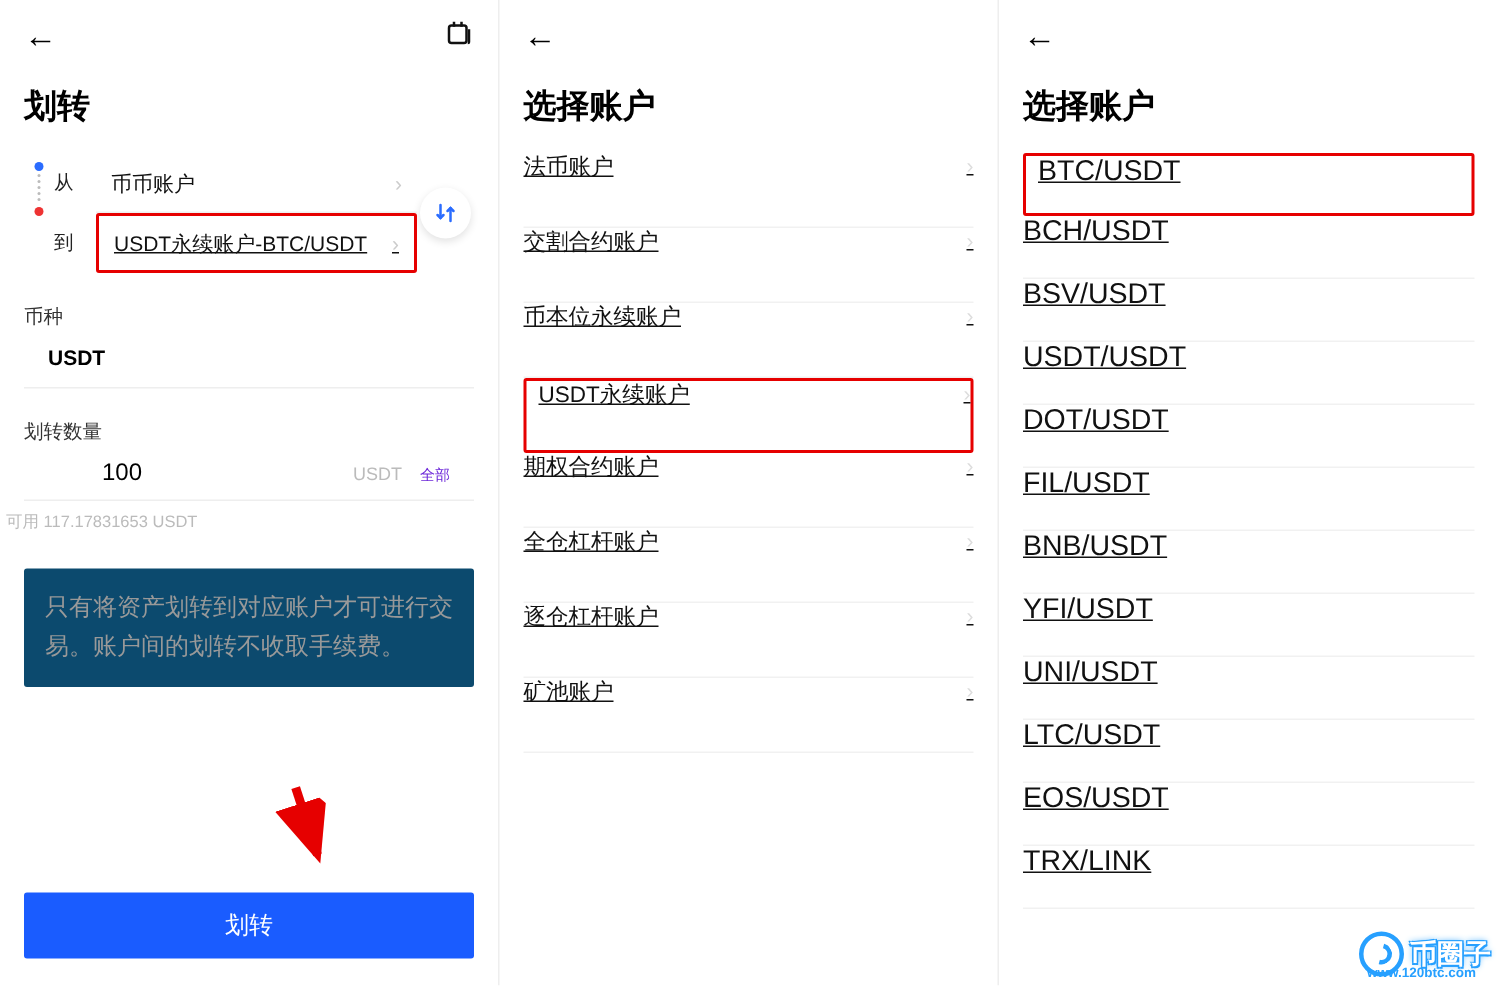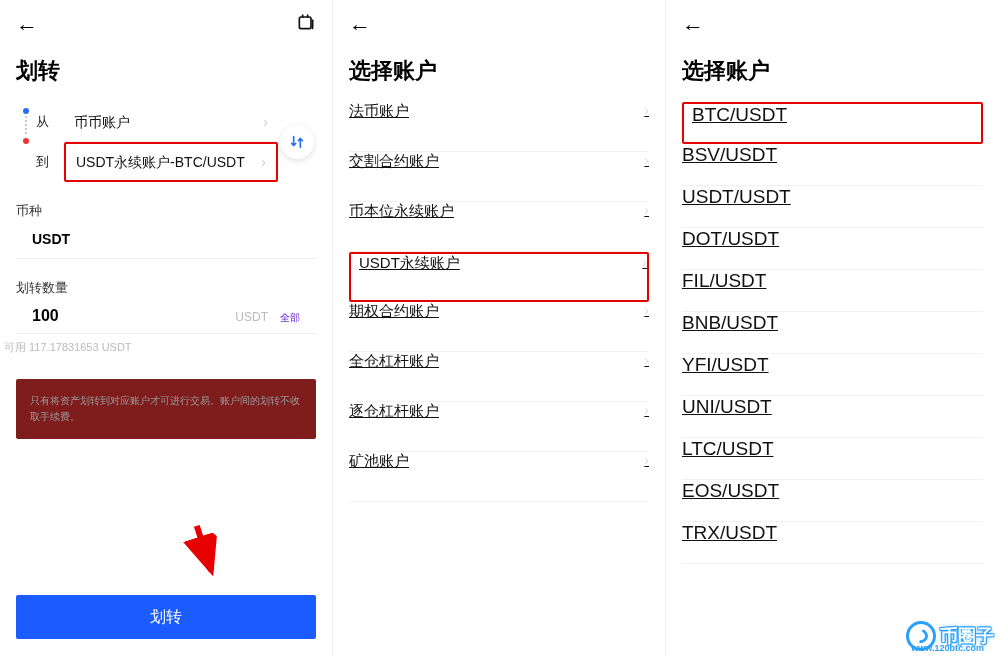--- a/index.html
+++ b/index.html
@@ -25,41 +25,41 @@
   .dot.grey { background: #bbb; width: 2px; height: 2px; }
   .dot.red  { background: #e33; margin-top: 2px; }
   .col-labels { width: 28px; display: flex; flex-direction: column; font-size: 13px; color: #222; }
   .col-labels span { height: 40px; line-height: 40px; }
   .col-selects { flex: 1; display: flex; flex-direction: column; }
   .select-row {
     height: 40px; line-height: 40px; font-size: 14px; color: #111;
     display: flex; align-items: center; padding: 0 10px; position: relative;
     border-bottom: 1px solid #f0f0f0;
   }
-  .select-row.highlight { border: 2px solid #e60000; border-radius: 2px; }
+  .select-row.highlight { border: 2px solid #e60000; border-radius: 2px; text-decoration: underline; }
   .select-row .chev { color: #ccc; font-size: 14px; margin-left: auto; }
   .col-swap { width: 38px; display:flex; align-items:center; justify-content:center; }
   .swap-btn {
     width: 34px; height: 34px; border-radius: 50%; background:#fff;
     box-shadow: 0 2px 6px rgba(0,0,0,.12); display:flex; align-items:center; justify-content:center;
     color:#2a6cff; font-size:16px; font-weight:700;
   }
 
   .section-label { font-size: 13px; color:#333; padding: 20px 16px 6px; }
   .currency-row { padding: 4px 16px 10px; border-bottom:1px solid #eee; margin: 0 16px; }
   .currency-val { font-size: 14px; font-weight: 600; }
 
   .amount-row { display:flex; align-items:baseline; padding: 4px 16px 8px; margin: 0 0; border-bottom:1px solid #eee; margin-left:16px; margin-right:16px; }
-  .amount-val { font-size: 16px; font-weight: 700; flex:1; }
+  .amount-val { font-size: 16px; font-weight: 400; flex:1;margin-left:36px; }
   .amount-unit { font-size: 12px; color:#bbb; margin-right: 12px; }
   .amount-all { font-size: 10px; color:#6d28d9; }
   .avail { font-size: 11px; color:#bbb; padding: 6px 4px; }
 
   .info-box {
-    margin: 18px 16px; background:#7f1d1d; color:#999; font-size:10px;
+    margin: 18px 16px; background:#0c4a6e; color:#999; font-size:16px;
     padding: 14px 14px; line-height: 1.6; border-radius:2px;
   }
 
   .arrow-annot {
     position:absolute; left: 175px; bottom: 80px; transform: rotate(40deg);
   }
   .arrow-annot svg { width: 60px; height: 40px; }
 
   .primary-btn {
     position:absolute; left:16px; right:16px; bottom:18px; height:44px;
@@ -220,20 +220,23 @@
   <div class="screen">
     <div class="header">
       <span class="back">←</span>
     </div>
     <div class="title">选择账户</div>
     <div class="list" id="list3">
         <div class="list-item highlight tight">
           <span>BTC/USDT</span>
         </div>
         <div class="list-item tight">
+          <span>BCH/USDT</span>
+        </div>
+        <div class="list-item tight">
           <span>BSV/USDT</span>
         </div>
         <div class="list-item tight">
           <span>USDT/USDT</span>
         </div>
         <div class="list-item tight">
           <span>DOT/USDT</span>
         </div>
         <div class="list-item tight">
           <span>FIL/USDT</span>
@@ -247,21 +250,21 @@
         <div class="list-item tight">
           <span>UNI/USDT</span>
         </div>
         <div class="list-item tight">
           <span>LTC/USDT</span>
         </div>
         <div class="list-item tight">
           <span>EOS/USDT</span>
         </div>
         <div class="list-item tight">
-          <span>TRX/USDT</span>
+          <span>TRX/LINK</span>
         </div>
       </div>
   </div>
 
 </div>
 
 <div class="watermark">
   <span class="wm-ring"></span>
   <span>币圈子</span>
   <span class="wm-sub">www.120btc.com</span>

